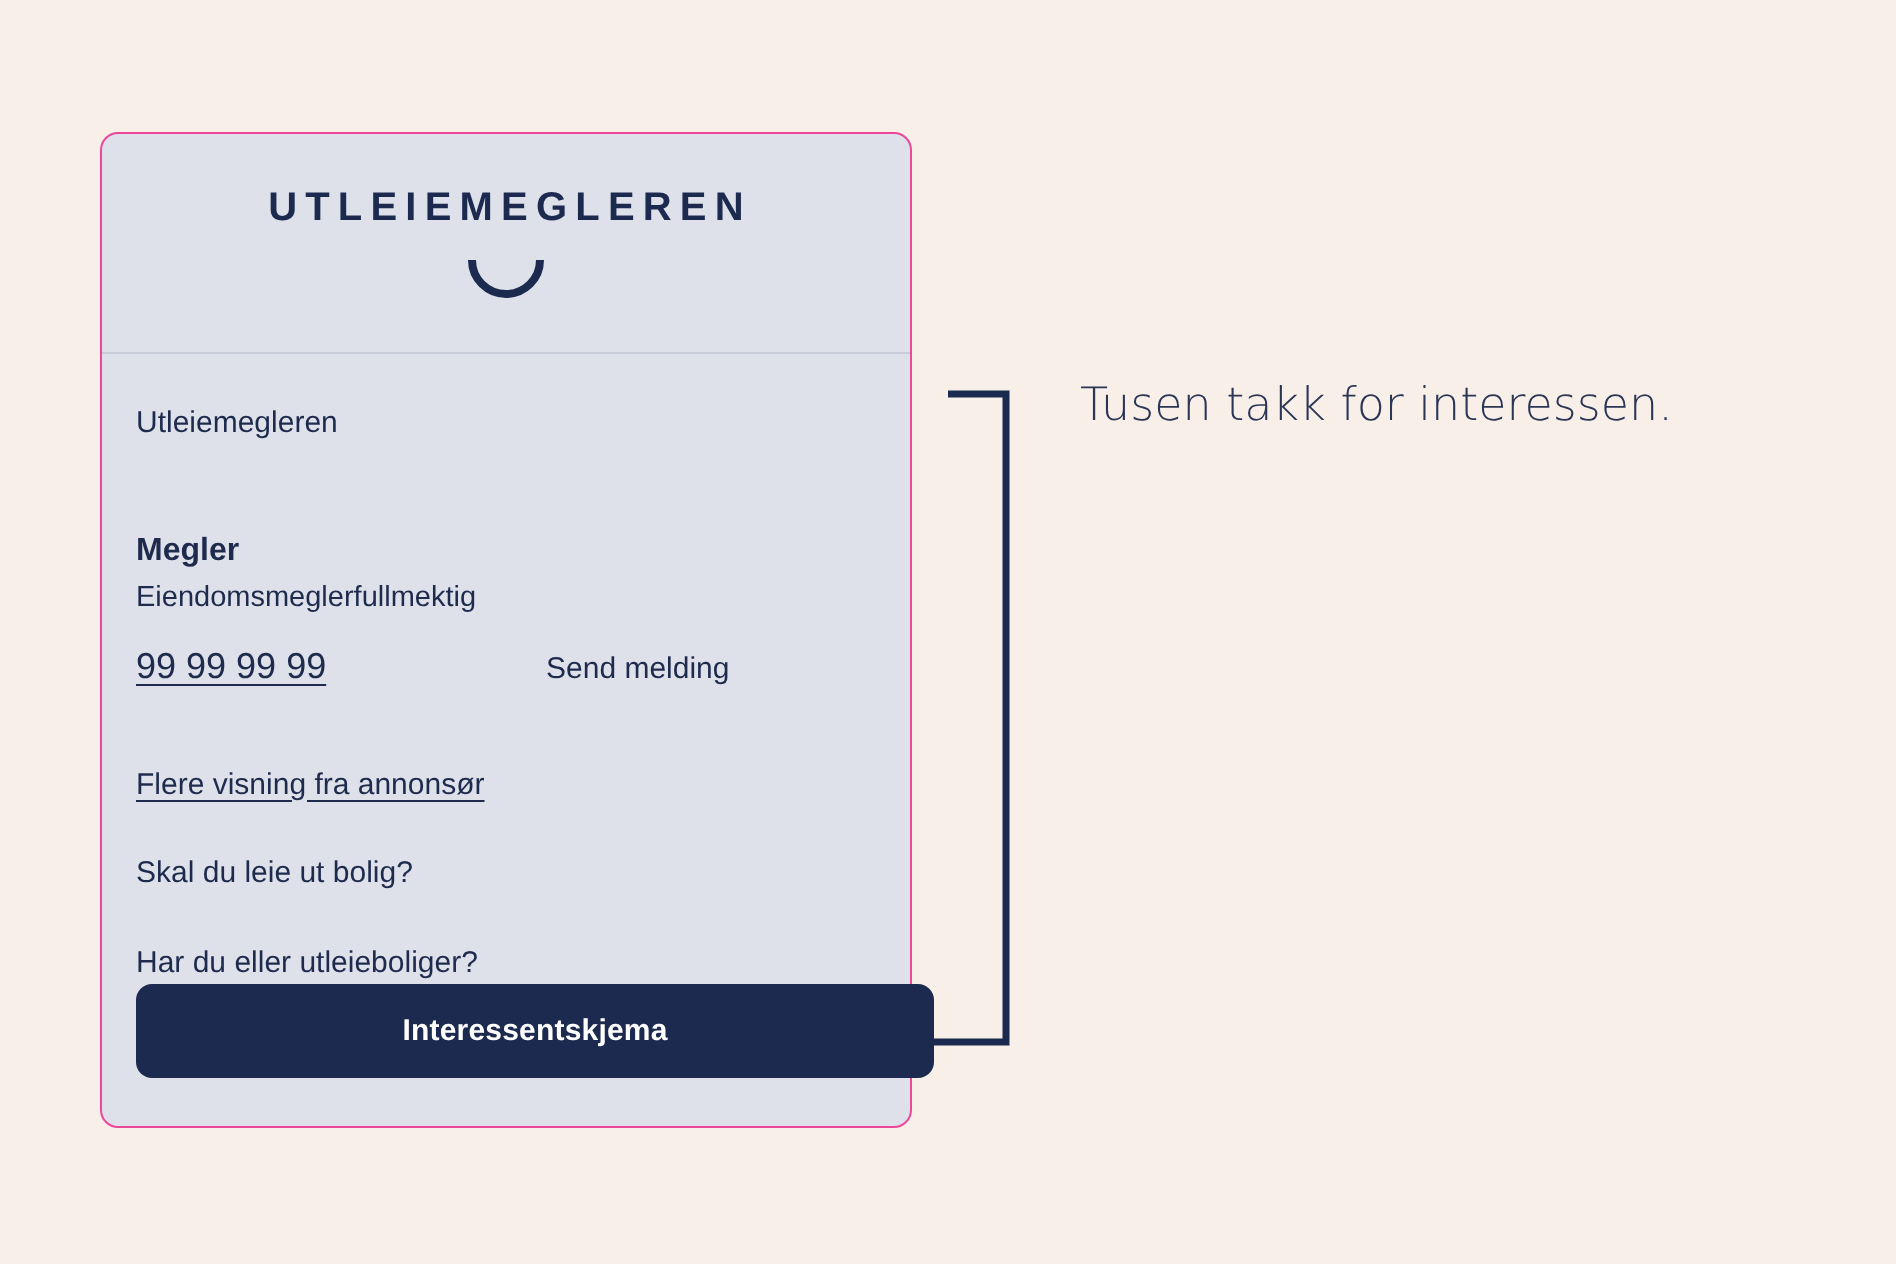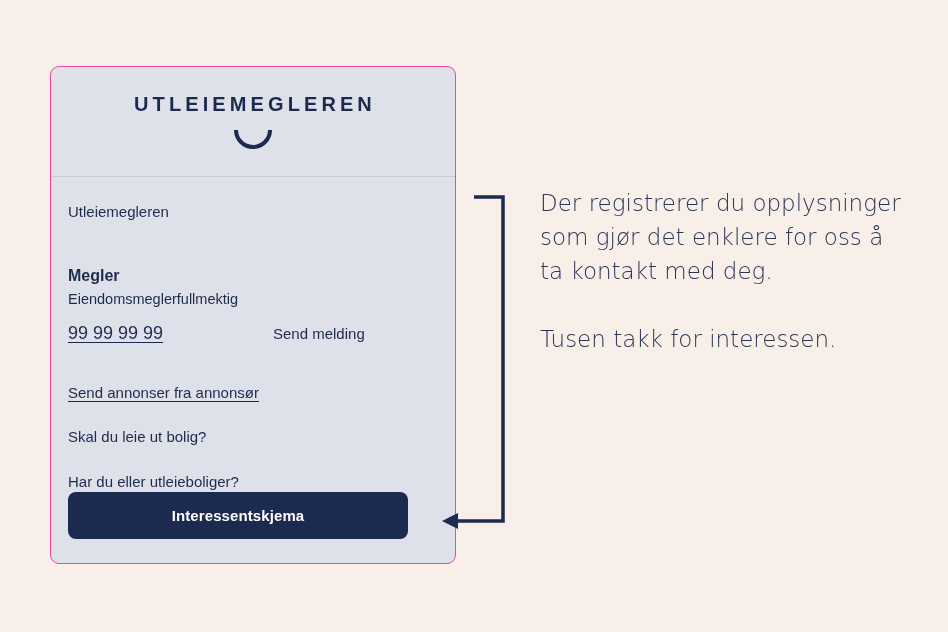--- a/index.html
+++ b/index.html
@@ -119,21 +119,21 @@
     text-decoration: none;
     cursor: pointer;
     line-height: 1.3;
     margin-top: 25px;
   }
 
   #cta-button {
     position: absolute;
     left: 17px;
     bottom: 24px;
-    width: 340px;
+    width: 399px;
     height: 47px;
     background: #1b2a4e;
     border: none;
     border-radius: 8px;
     color: #ffffff;
     font-family: "Liberation Sans", sans-serif;
     font-size: 15px;
     font-weight: bold;
     cursor: pointer;
     letter-spacing: 0.1px;
@@ -187,32 +187,31 @@
       <div class="agent-role">Megler</div>
       <div class="agent-title">Eiendomsmeglerfullmektig</div>
 
       <div class="contact-row">
         <span class="phone-link">99 99 99 99</span>
         <span class="message-link">Send melding</span>
       </div>
     </div>
 
     <div class="links-block">
-      <span class="ad-link">Send annonser fra annonsør</span>
+      <span class="ad-link">Flere visning fra annonsør</span>
       <span class="plain-link">Skal du leie ut bolig?</span>
       <span class="plain-link">Har du eller utleieboliger?</span>
     </div>
   </div>
 
   <button id="cta-button">Interessentskjema</button>
 </div>
 
 <svg id="annotation-connector">
 
   <path d="M42 11 L71 11 L71 335 L22 335" fill="none" stroke="#1b2a4e" stroke-width="3.5" stroke-linecap="butt" stroke-linejoin="miter"></path>
 
   <path d="M10 335 L26 327 L26 343 Z" fill="#1b2a4e"></path>
 </svg>
 
 <div id="annotation-text">
-  <p>Der registrerer du opplysninger som gjør det enklere for oss å ta kontakt med deg.</p>
   <p>Tusen takk for interessen.</p>
 </div>
 
 </body></html>

